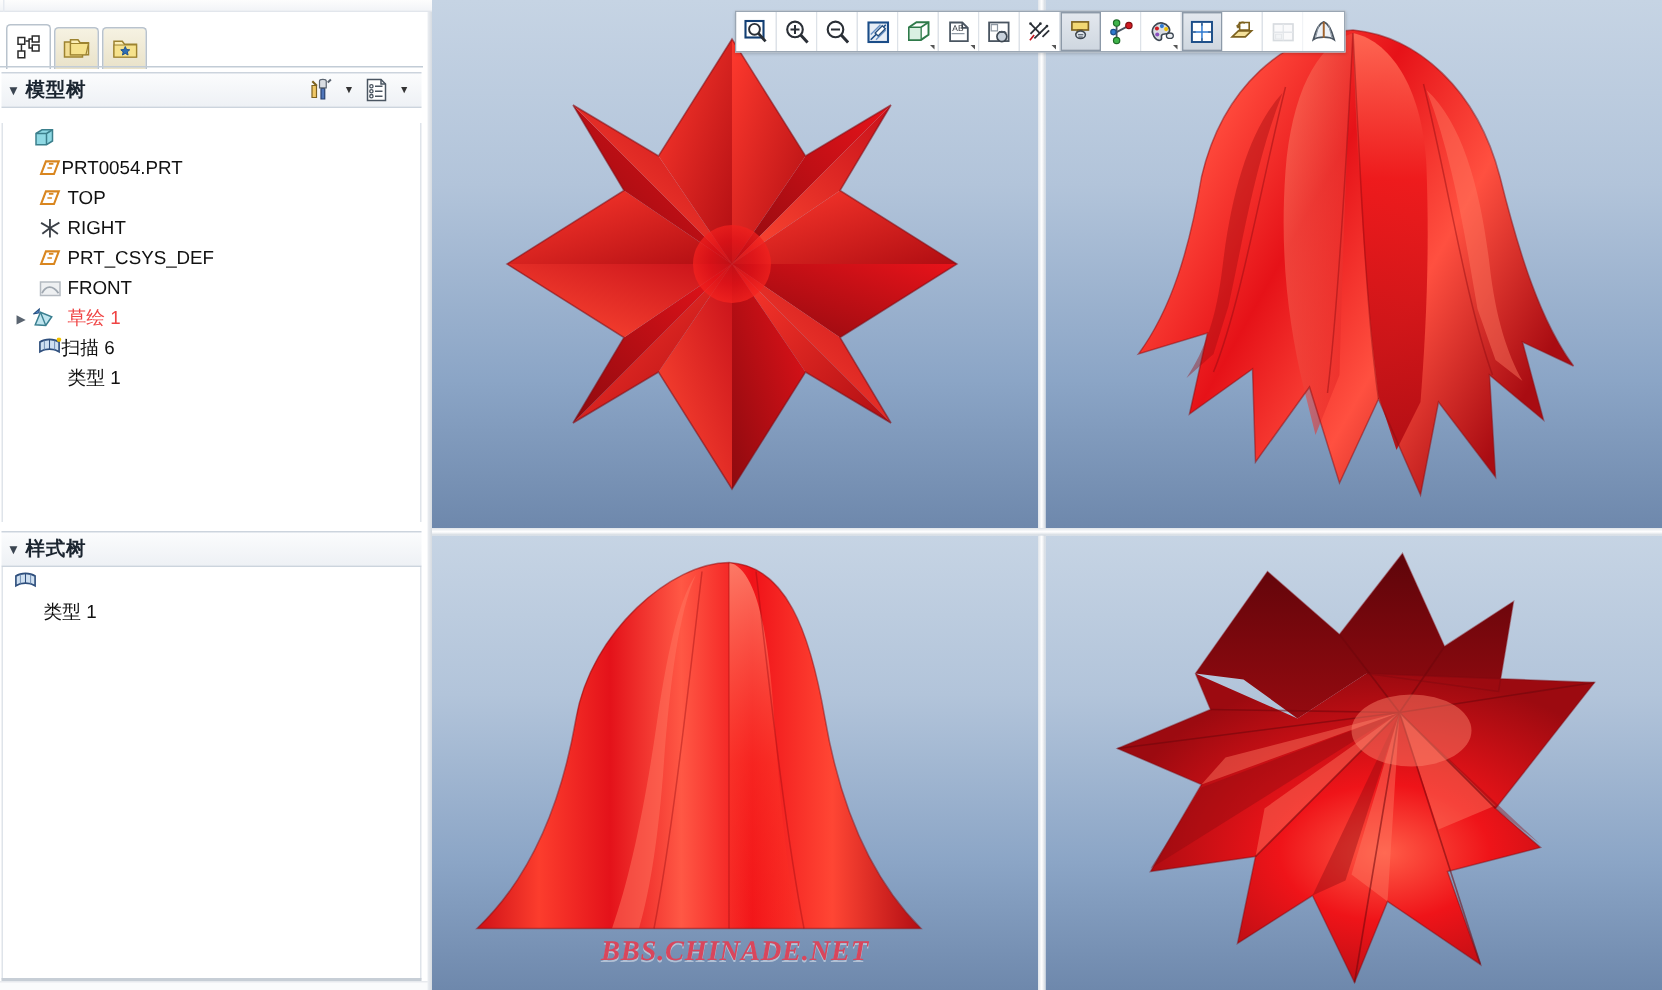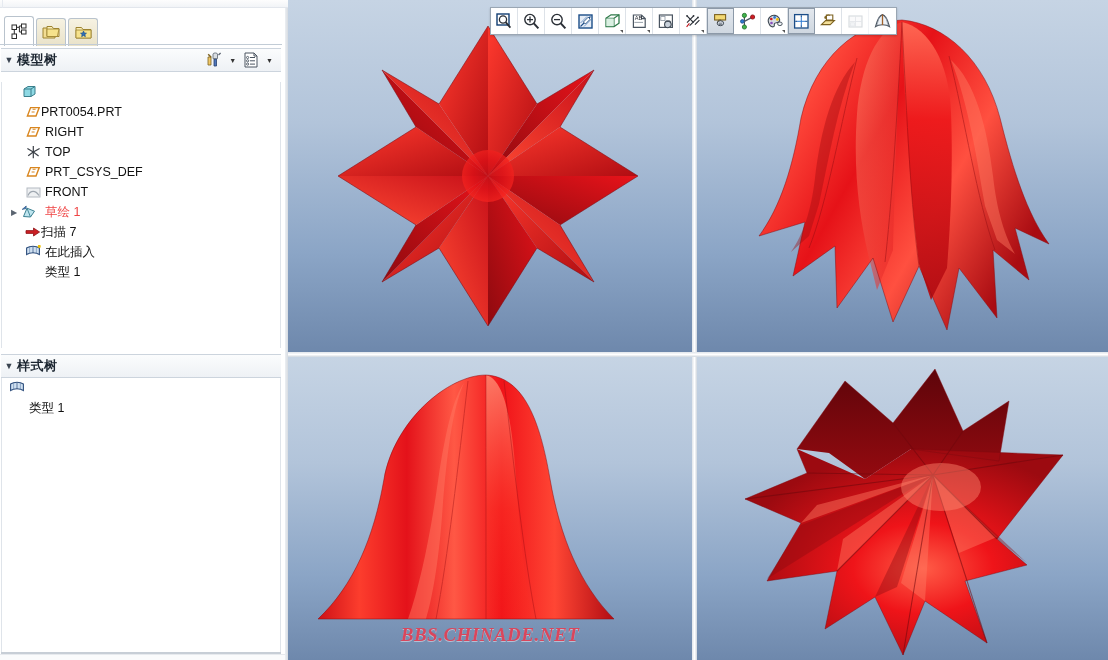--- a/index.html
+++ b/index.html
@@ -257,31 +257,31 @@
       <span class="lbl">PRT0054.PRT</span>
     </div>
 
     <div class="tree-row indent-1">
       <span class="ico">
         <svg width="15" height="12" viewBox="0 0 15 12">
           <path d="M4.6 1.6 L13.2 1.6 L10 10 L1.4 10 Z" fill="none" stroke="#d9861f" stroke-width="1.4"></path>
           <path d="M6.6 3.2 L9.6 3.2 M5.6 6 L8.6 6" stroke="#d9861f" stroke-width="1.1"></path>
         </svg>
       </span>
-      <span class="lbl">RIGHT</span>
+      <span class="lbl">TOP</span>
     </div>
 
     <div class="tree-row indent-1">
       <span class="ico">
         <svg width="15" height="12" viewBox="0 0 15 12">
           <path d="M4.6 1.6 L13.2 1.6 L10 10 L1.4 10 Z" fill="none" stroke="#d9861f" stroke-width="1.4"></path>
           <path d="M6.6 3.2 L9.6 3.2 M5.6 6 L8.6 6" stroke="#d9861f" stroke-width="1.1"></path>
         </svg>
       </span>
-      <span class="lbl">TOP</span>
+      <span class="lbl">RIGHT</span>
     </div>
 
     <div class="tree-row indent-1">
       <span class="ico">
         <svg width="15" height="14" viewBox="0 0 15 14">
           <g stroke="#3a3f46" stroke-width="1.2" fill="none">
             <path d="M7.3 7 L13.6 3.4"></path>
             <path d="M7.3 7 L1.4 3.6"></path>
             <path d="M7.3 7 L7.3 13.3"></path>
             <path d="M7.3 7 L2.2 10.8"></path>
@@ -315,31 +315,23 @@
 
     <div class="tree-row" style="padding-left:6px">
       <span class="exp-arrow">▶</span>
       <span class="ico">
         <svg width="16" height="14" viewBox="0 0 16 14">
           <path d="M2.5 11.5 L6 3.2 L13.5 6.2 L9.5 12 Z" fill="#bfe5ef" stroke="#3a7f90" stroke-width="1"></path>
           <path d="M6 3.2 L9.5 12" fill="none" stroke="#3a7f90" stroke-width=".9"></path>
           <path d="M1.2 4.4 L5.2 1 L5 3.6 Z" fill="#4e86c6" stroke="#27507f" stroke-width=".7"></path>
         </svg>
       </span>
-      <span class="lbl">扫描 7</span>
-    </div>
-
-    <div class="tree-row indent-1">
-      <span class="ico">
-        <svg width="16" height="12" viewBox="0 0 16 12">
-          <path d="M1 4.6 H8.5 V2 L14.6 6 L8.5 10 V7.4 H1 Z" fill="#cc1f24" stroke="#8d1317" stroke-width=".8"></path>
-        </svg>
-      </span>
-      <span class="lbl">在此插入</span>
-    </div>
+      <span class="lbl">扫描 6</span>
+    </div>
+
 
     <div class="tree-row indent-1">
       <span class="ico">
         <svg width="17" height="14" viewBox="0 0 17 14">
           <path d="M1.6 3 C5 0.6, 11 0.6, 14.4 3 L14.4 9.5 C11 7.2, 5 7.2, 1.6 9.5 Z" fill="#cfe0f1" stroke="#2f4f7d" stroke-width="1.1"></path>
           <path d="M8 1.4 L8 8.2" stroke="#2f4f7d" stroke-width=".7"></path>
           <path d="M4.6 1.9 L4.6 8.9 M11.4 1.9 L11.4 8.9" stroke="#5d7ca5" stroke-width=".55"></path>
           <path d="M14.3 2.3 L14.3 0.4 M13.4 1.3 L15.2 1.3 M13.6 0.7 L15 2 M15 0.7 L13.6 2" stroke="#f0c000" stroke-width="1.3" stroke-linecap="round"></path>
         </svg>
       </span>

